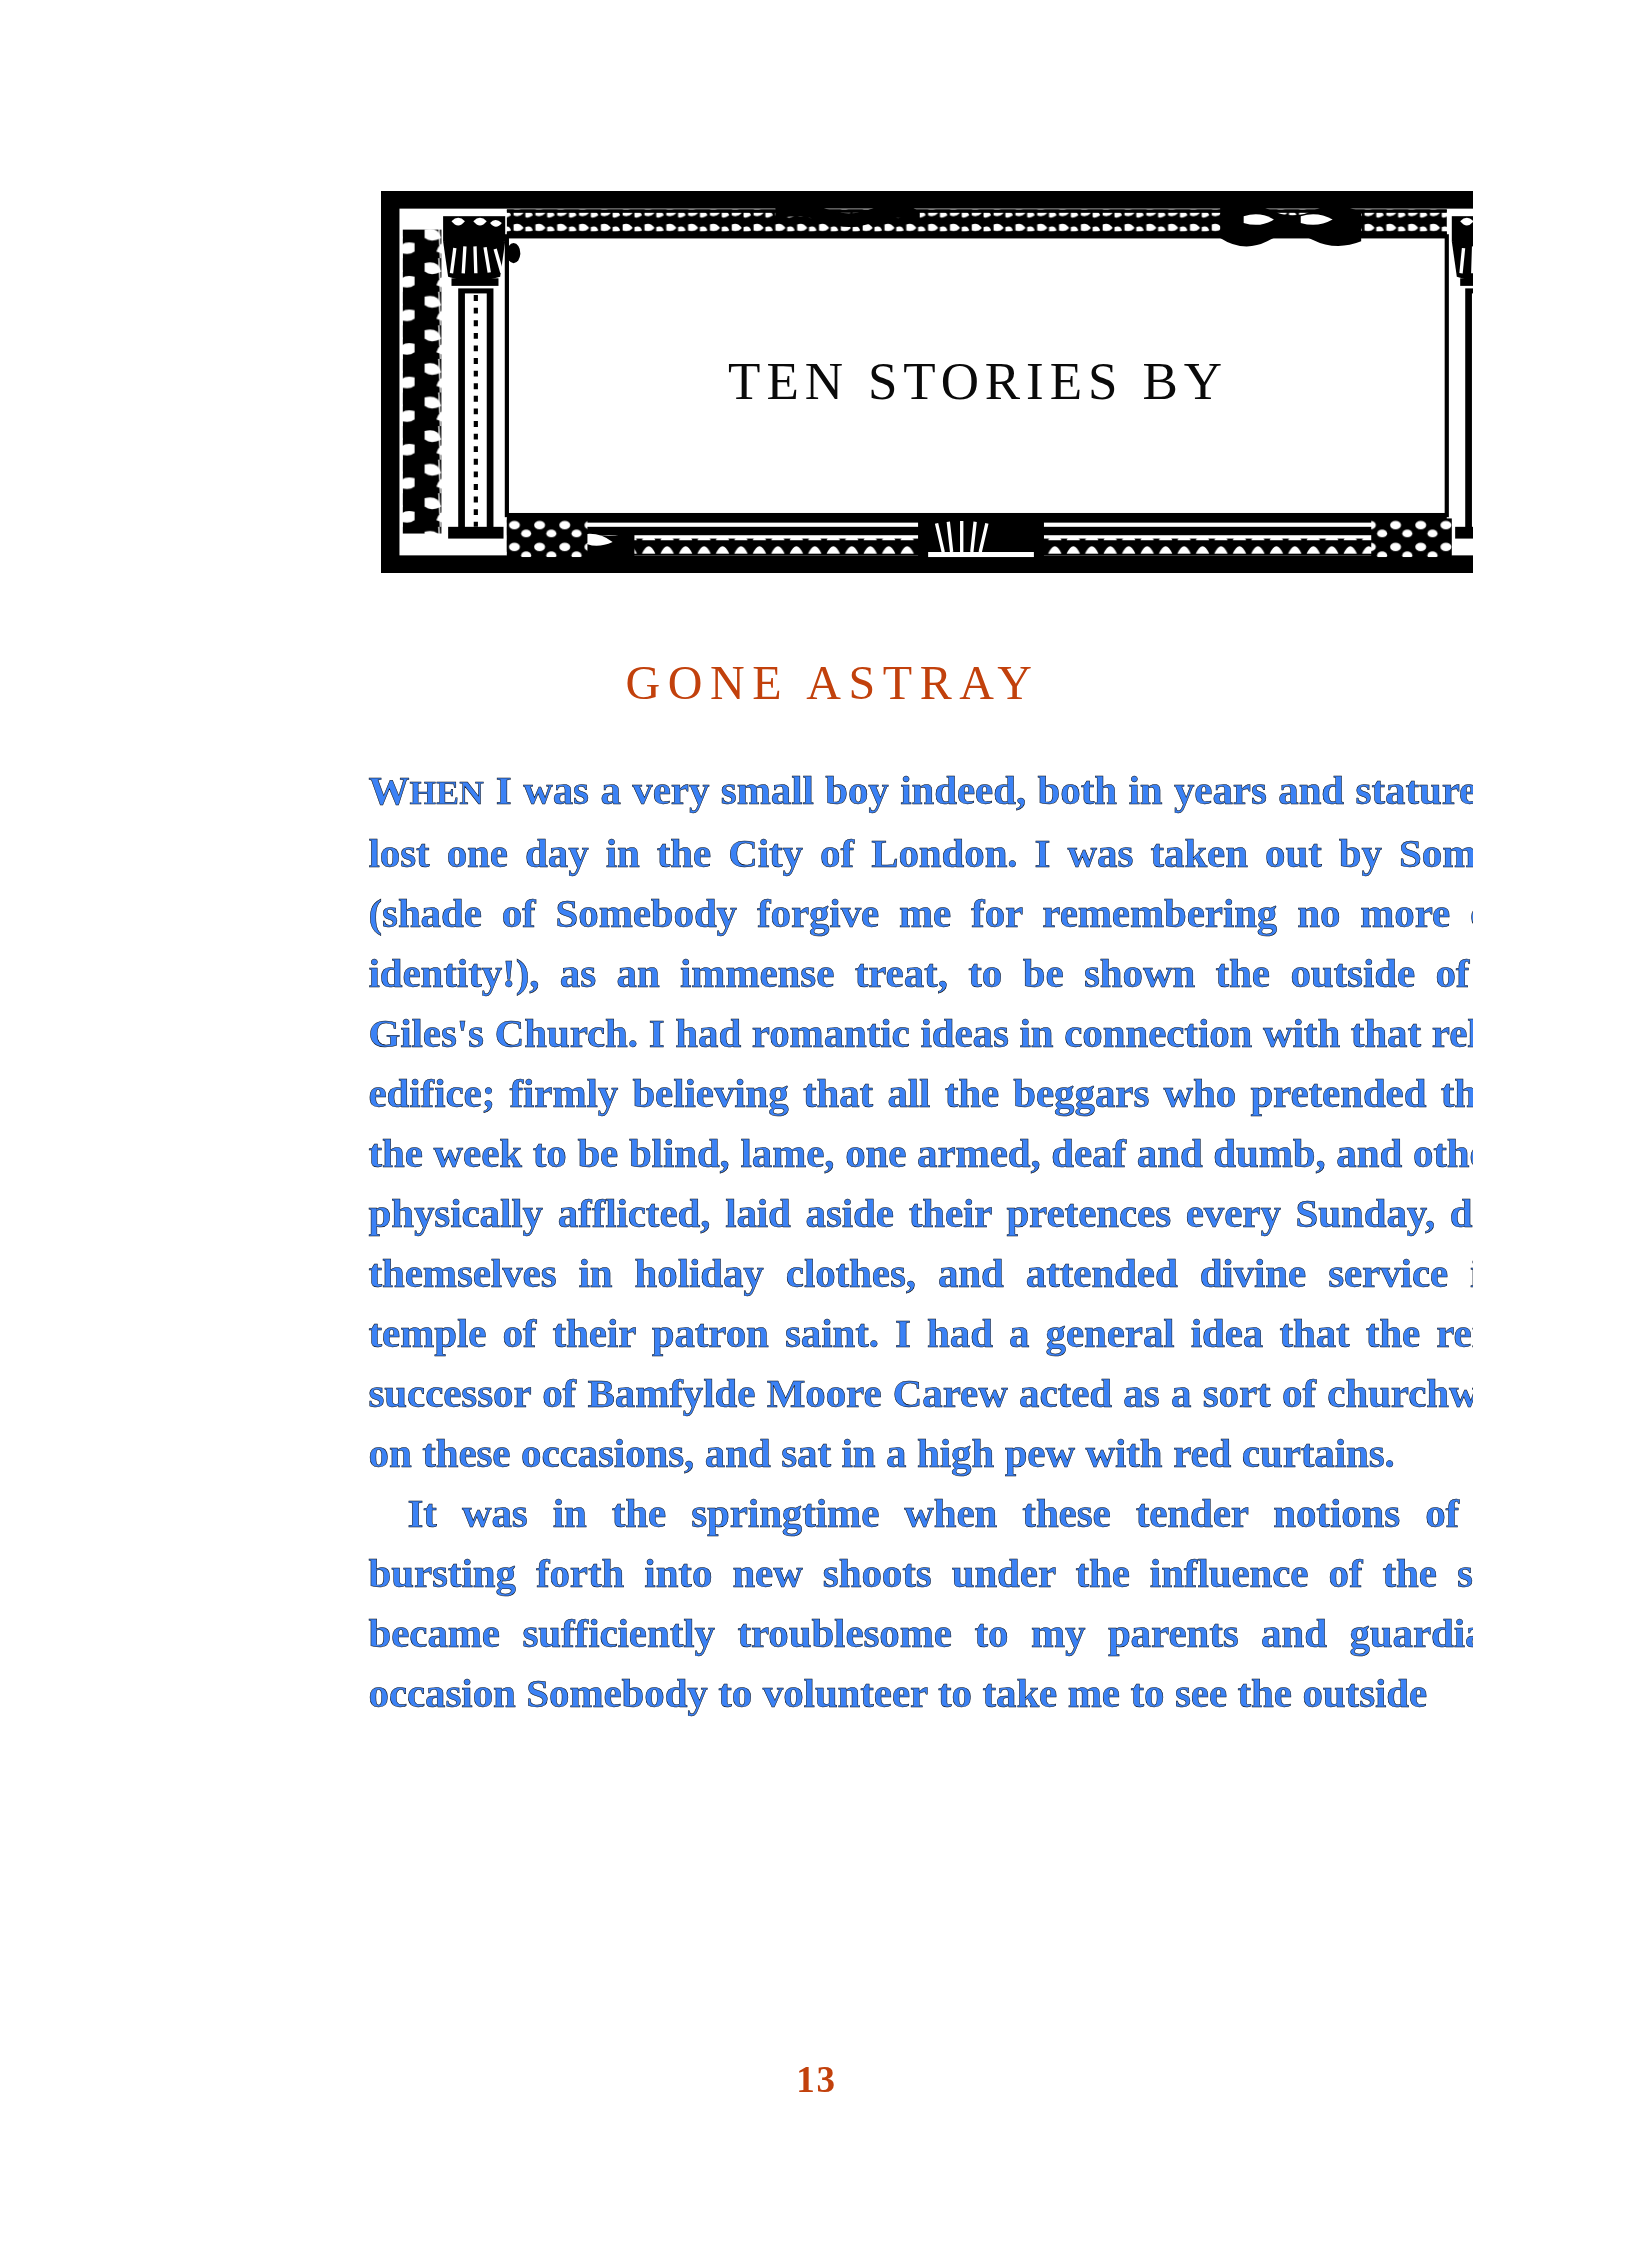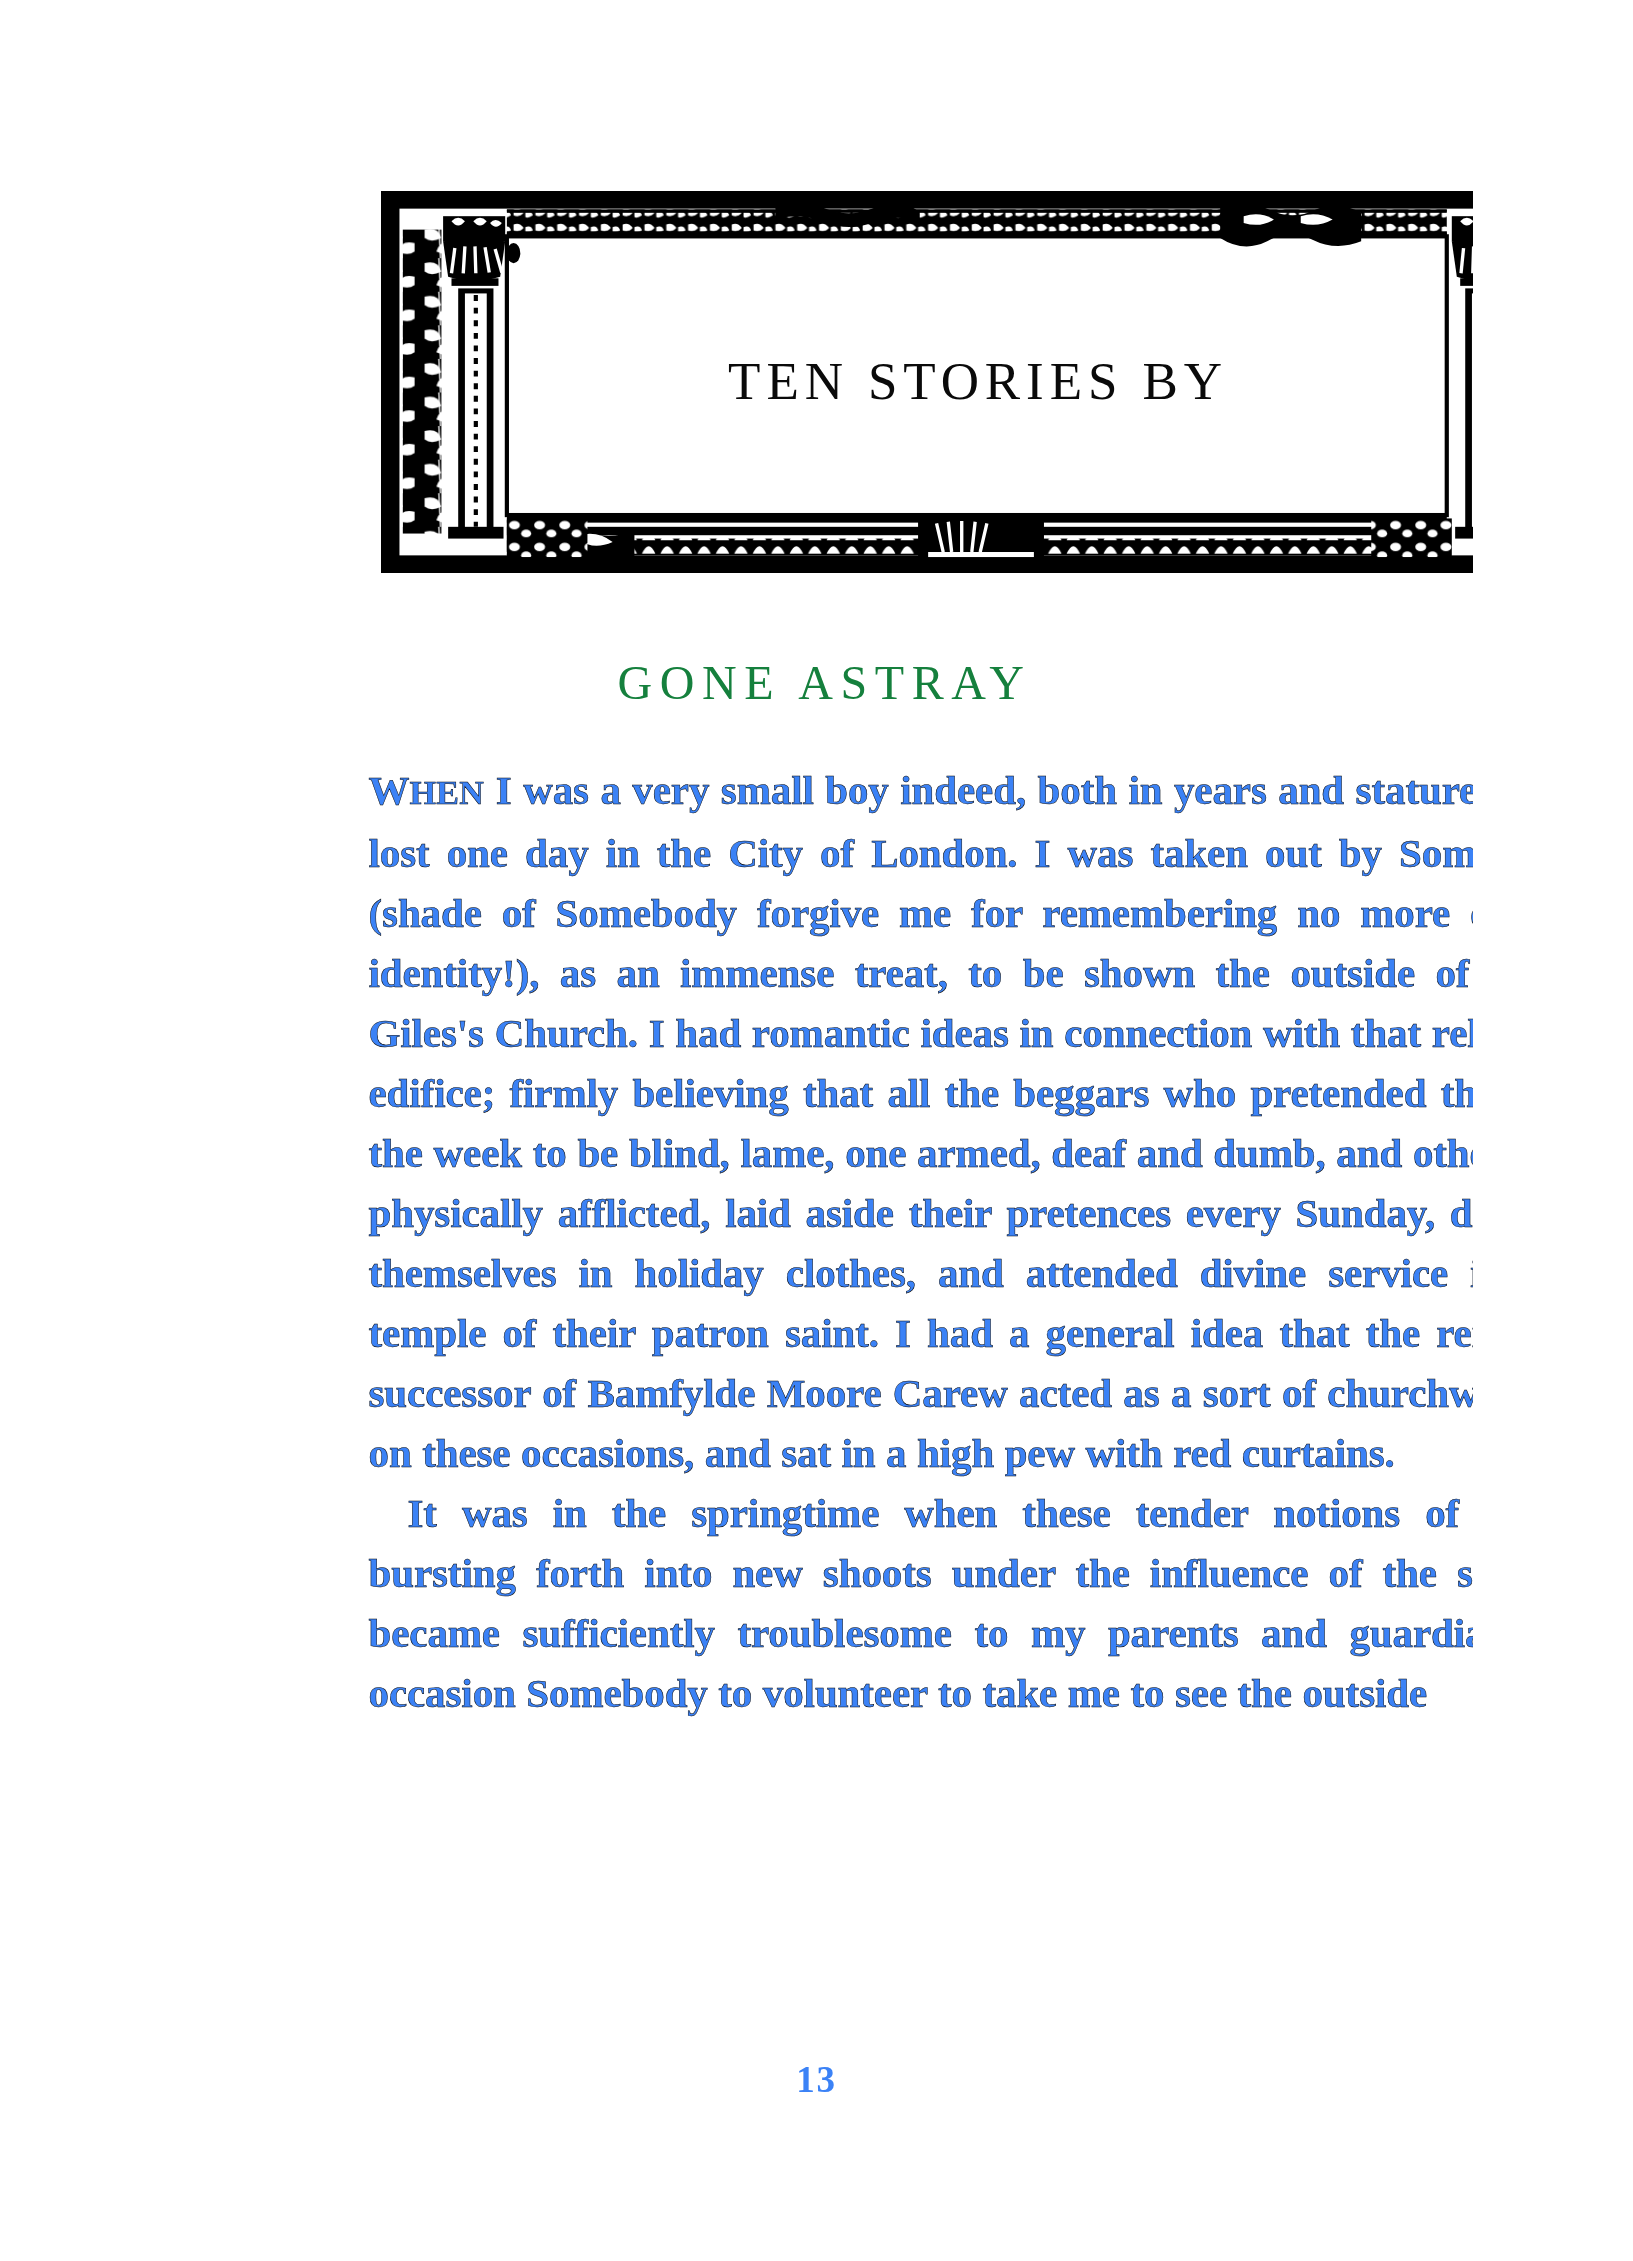--- a/index.html
+++ b/index.html
@@ -54,28 +54,28 @@
     letter-spacing: 5.9px;
     line-height: 1.42;
     text-align: center;
     color: #0a0a0a;
     white-space: nowrap;
   }
 
   
   .story-heading {
     position: absolute;
-    left: 8px;
+    left: 16px;
     top: 655px;
     width: 100%;
     text-align: center;
     font-family: "Liberation Serif", "DejaVu Serif", serif;
     font-size: 48px;
     letter-spacing: 7.6px;
-    color: #15803d;
+    color: #c2410c;
   }
 
   
   .body-col {
     position: absolute;
     left: 208px;
     top: 760px;
     width: 1212px;
   }
   .para {
@@ -107,21 +107,21 @@
   .folio {
     position: absolute;
     left: 0;
     top: 2058px;
     width: 100%;
     text-align: center;
     font-family: "Liberation Serif", "DejaVu Serif", serif;
     font-weight: bold;
     font-size: 37px;
     letter-spacing: 1.7px;
-    color: #3b82f6;
+    color: #c2410c;
   }
 </style>
 </head>
 <body>
 
 <div class="page">
 
   <div class="title-frame">
     <svg class="frame-svg" viewBox="0 0 1424 455" preserveAspectRatio="none">
       <defs>

